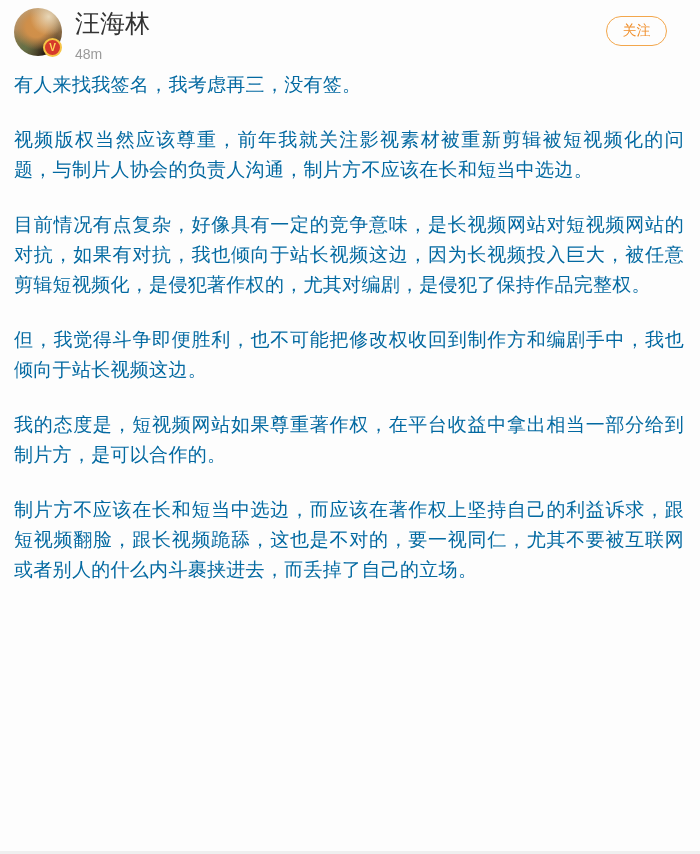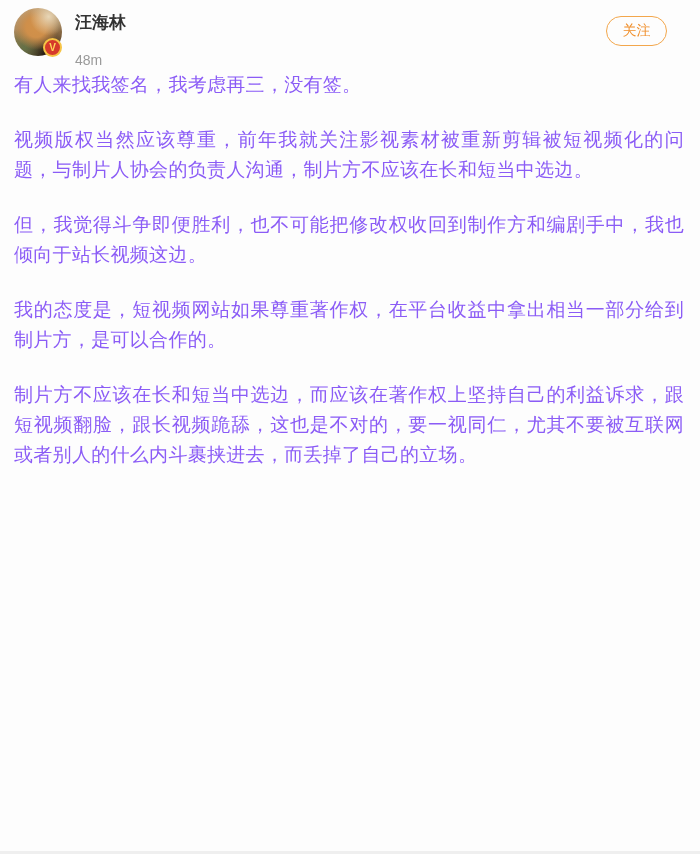--- a/index.html
+++ b/index.html
@@ -52,28 +52,28 @@
     line-height: 1;
     display: flex;
     align-items: center;
     justify-content: center;
   }
   .author-meta {
     margin-left: 13px;
     padding-top: 4px;
   }
   .author-name {
-    font-size: 17px;
+    font-size: 25px;
     line-height: 22px;
     color: #333333;
-    font-weight: 700;
+    font-weight: 400;
     cursor: pointer;
   }
   .post-time {
-    margin-top: 18px;
+    margin-top: 12px;
     font-size: 14px;
     color: #9a9a9a;
   }
   .follow-btn {
     position: absolute;
     top: 16px;
     right: 33px;
     width: 61px;
     height: 30px;
     border-radius: 15px;
@@ -88,21 +88,21 @@
     text-align: center;
   }
   .post-body {
     padding: 14px 16px 0 14px;
   }
   .post-body p {
     margin: 0 0 25px 0;
     font-size: 19px;
     line-height: 30px;
     letter-spacing: 0.3px;
-    color: #8b5cf6;
+    color: #0369a1;
     text-align: justify;
     text-justify: inter-ideograph;
   }
   .bottom-divider {
     position: absolute;
     left: 0;
     right: 0;
     bottom: 0;
     height: 3px;
     background: #efefef;
@@ -120,20 +120,21 @@
     <div class="author-meta">
       <div class="author-name">汪海林</div>
       <div class="post-time">48m</div>
     </div>
     <button class="follow-btn">关注</button>
   </header>
 
   <main class="post-body">
     <p>有人来找我签名，我考虑再三，没有签。</p>
     <p>视频版权当然应该尊重，前年我就关注影视素材被重新剪辑被短视频化的问题，与制片人协会的负责人沟通，制片方不应该在长和短当中选边。</p>
+    <p>目前情况有点复杂，好像具有一定的竞争意味，是长视频网站对短视频网站的对抗，如果有对抗，我也倾向于站长视频这边，因为长视频投入巨大，被任意剪辑短视频化，是侵犯著作权的，尤其对编剧，是侵犯了保持作品完整权。</p>
     <p>但，我觉得斗争即便胜利，也不可能把修改权收回到制作方和编剧手中，我也倾向于站长视频这边。</p>
     <p>我的态度是，短视频网站如果尊重著作权，在平台收益中拿出相当一部分给到制片方，是可以合作的。</p>
     <p>制片方不应该在长和短当中选边，而应该在著作权上坚持自己的利益诉求，跟短视频翻脸，跟长视频跪舔，这也是不对的，要一视同仁，尤其不要被互联网或者别人的什么内斗裹挟进去，而丢掉了自己的立场。</p>
   </main>
 
   <div class="bottom-divider"></div>
 
 </div>
 
 </body></html>

